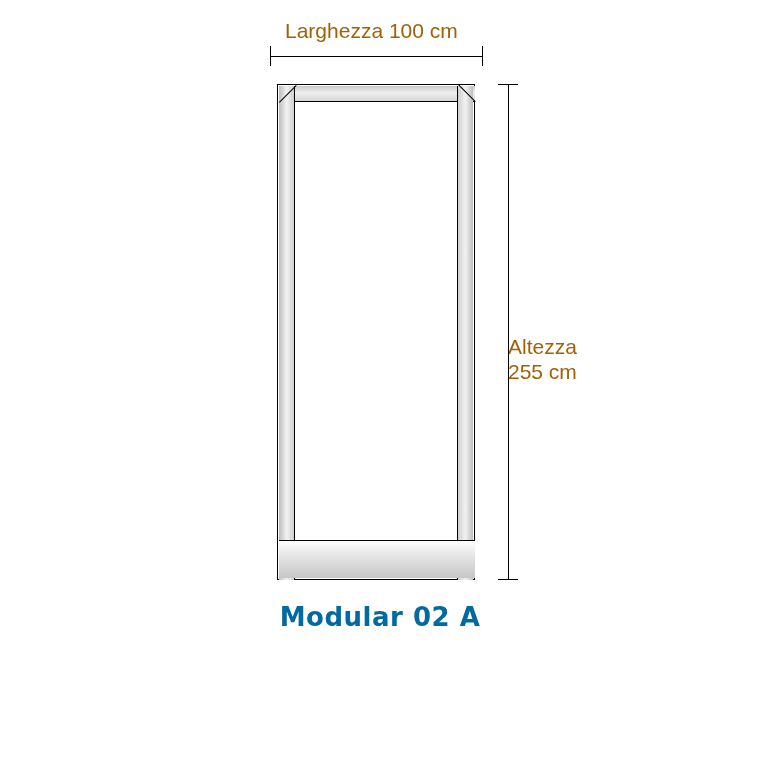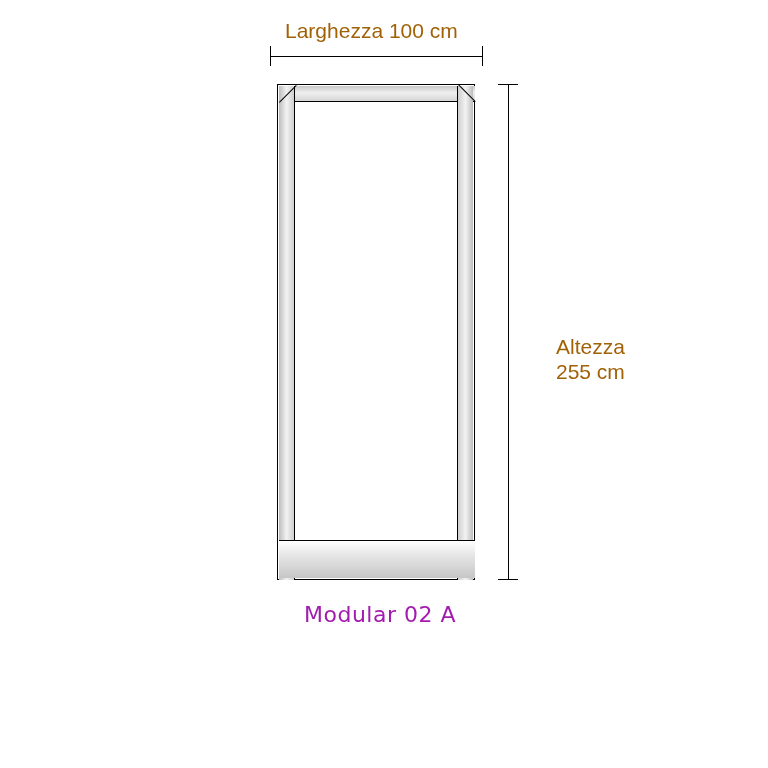--- a/index.html
+++ b/index.html
@@ -35,24 +35,24 @@
     top: 334px;
     text-align: left;
   }
   #product-name {
     position: absolute;
     left: 278px;
     top: 602px;
     width: 204px;
     text-align: center;
     font-family: "DejaVu Sans", sans-serif;
-    font-weight: normal;
-    font-size: 22px;
+    font-weight: bold;
+    font-size: 26px;
     letter-spacing: 0.5px;
-    color: #a21caf;
+    color: #0369a1;
   }
   
   .dim-line {
     position: absolute;
     background: #000;
   }
   #width-dim {
     left: 270px;
     top: 56px;
     width: 212px;
@@ -182,21 +182,21 @@
     transform: rotate(-135deg);
   }
 </style>
 </head>
 <body>
 
 <div id="stage">
 
   <div class="lbl" id="width-label">Larghezza 100 cm</div>
 
-  <div class="lbl" id="height-label" style="white-space: pre-line; padding-left: 48px;">Altezza
+  <div class="lbl" id="height-label" style="white-space: pre-line;">Altezza
 255 cm</div>
 
   <div class="dim-line" id="width-dim"></div>
   <div class="ext" id="ext-left"></div>
   <div class="ext" id="ext-right"></div>
 
   <div class="dim-line" id="height-dim"></div>
   <div class="ext" id="ext-top"></div>
   <div class="ext" id="ext-bottom"></div>
 

